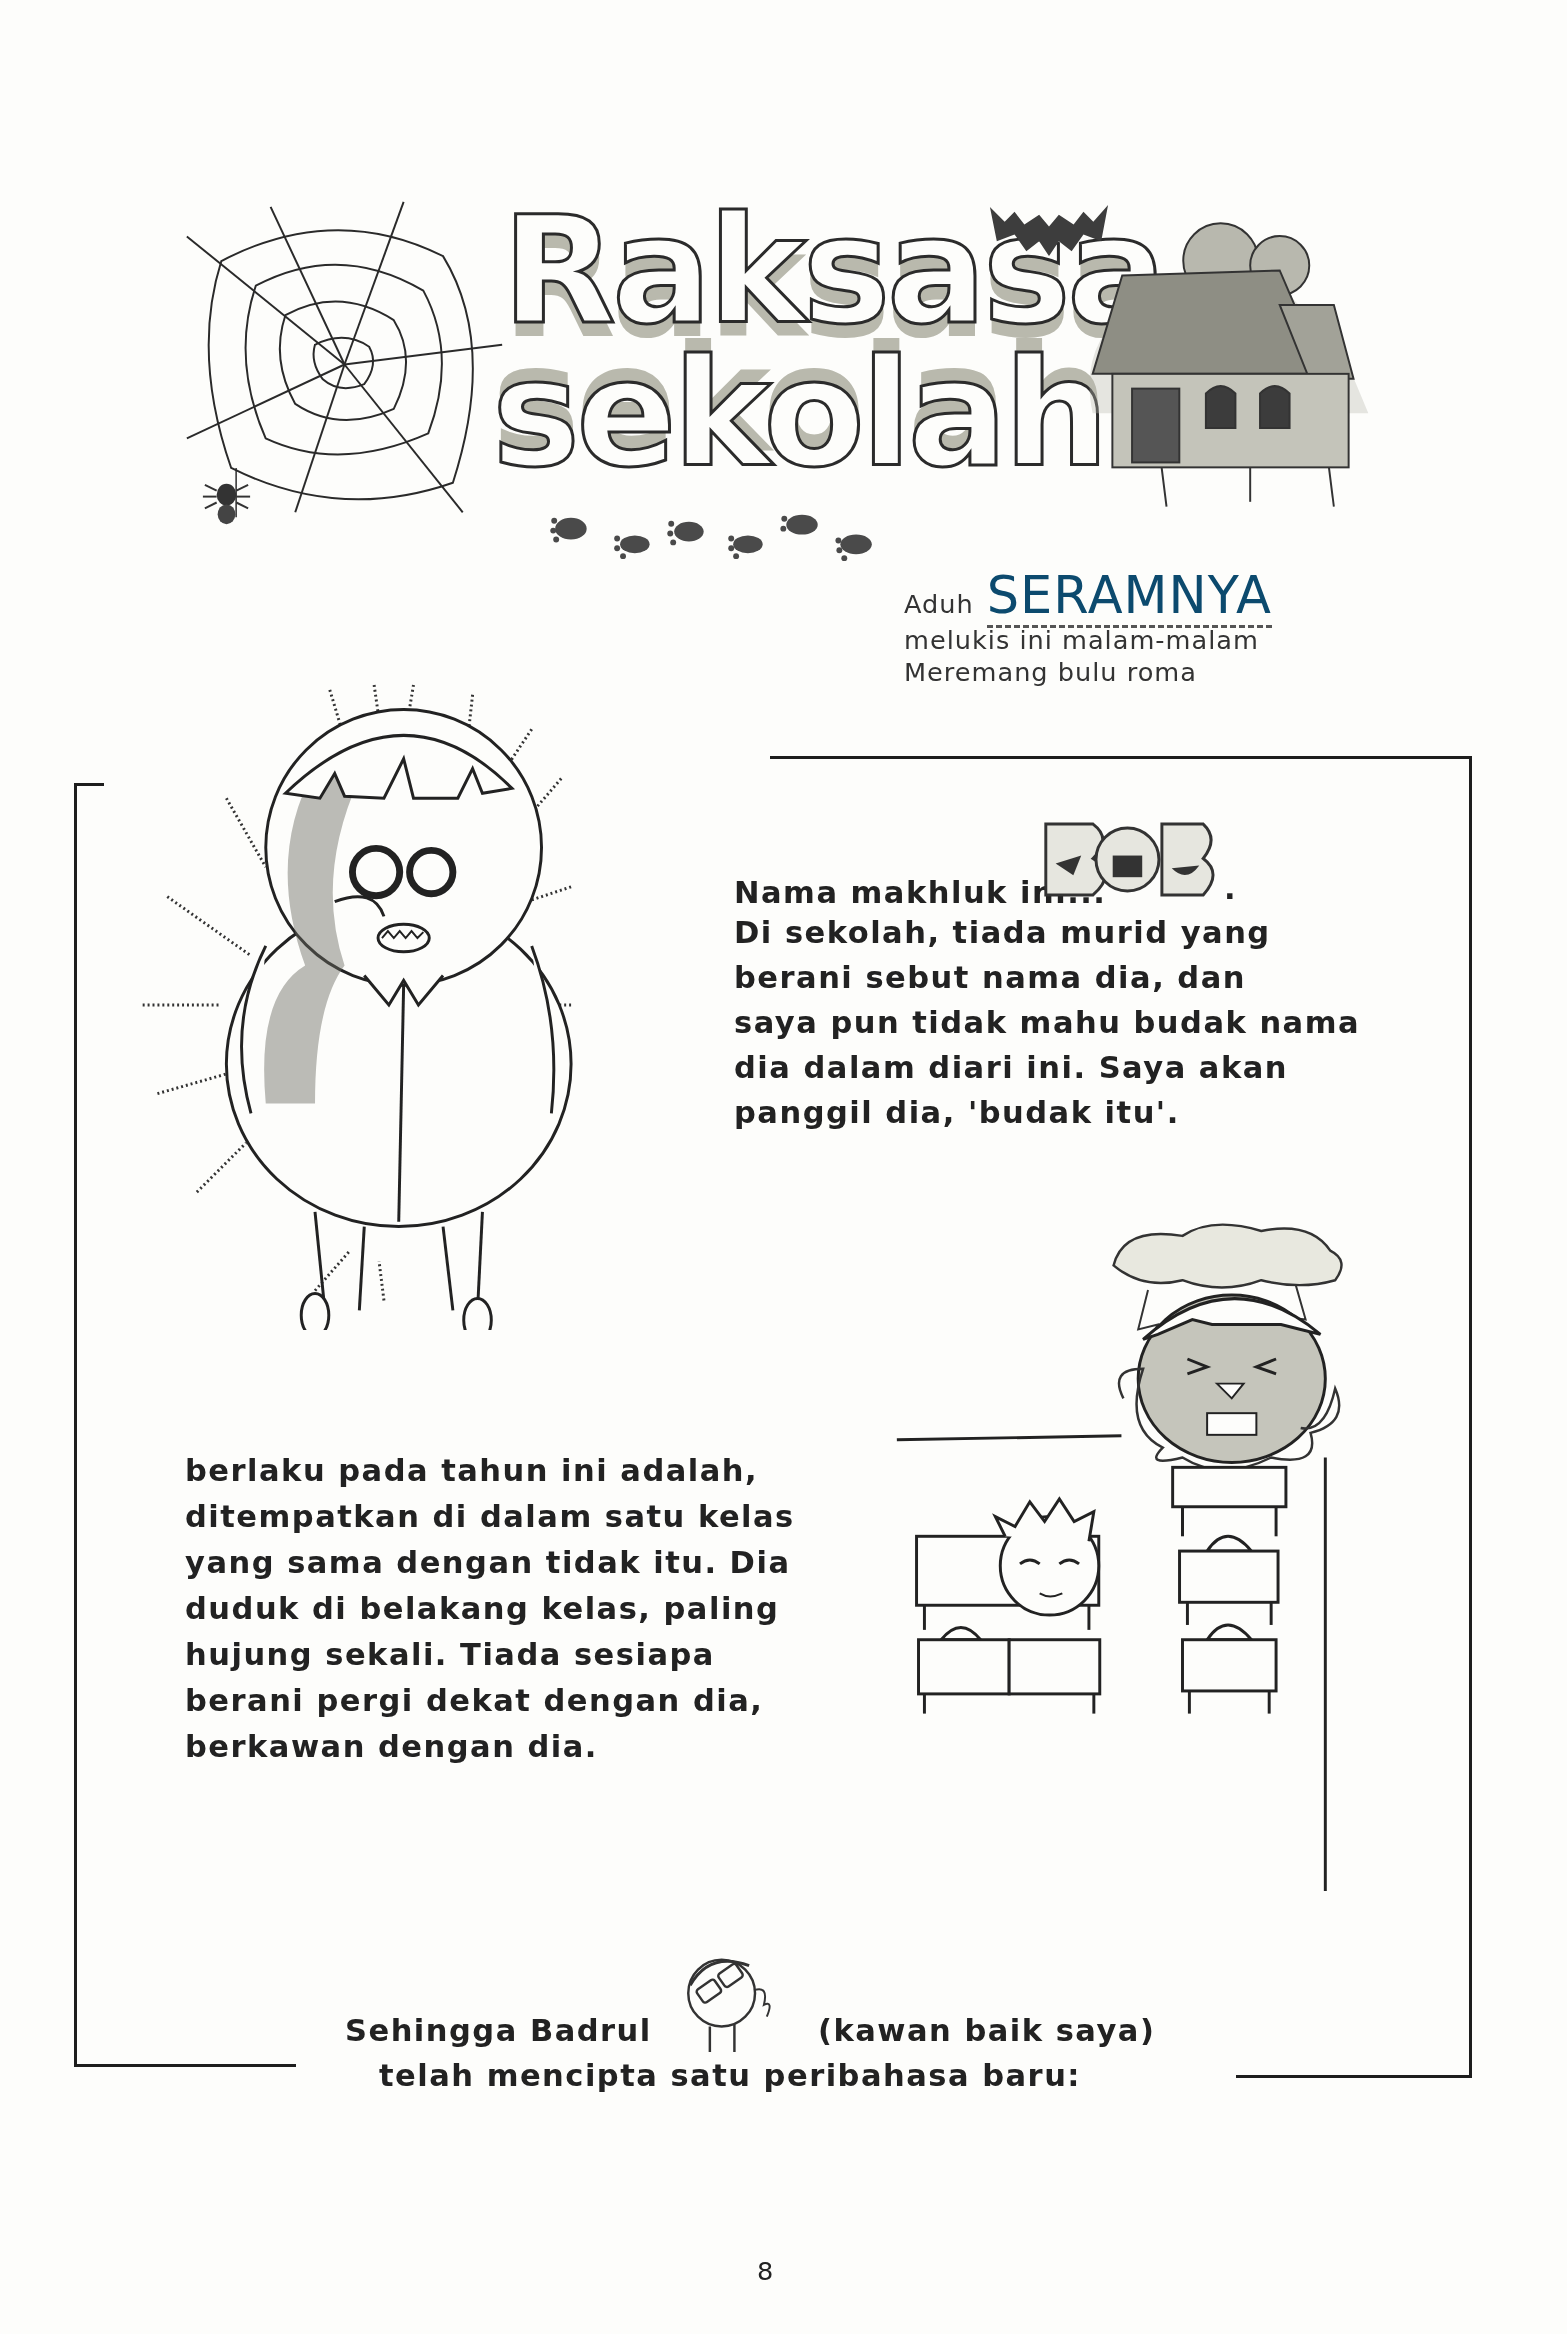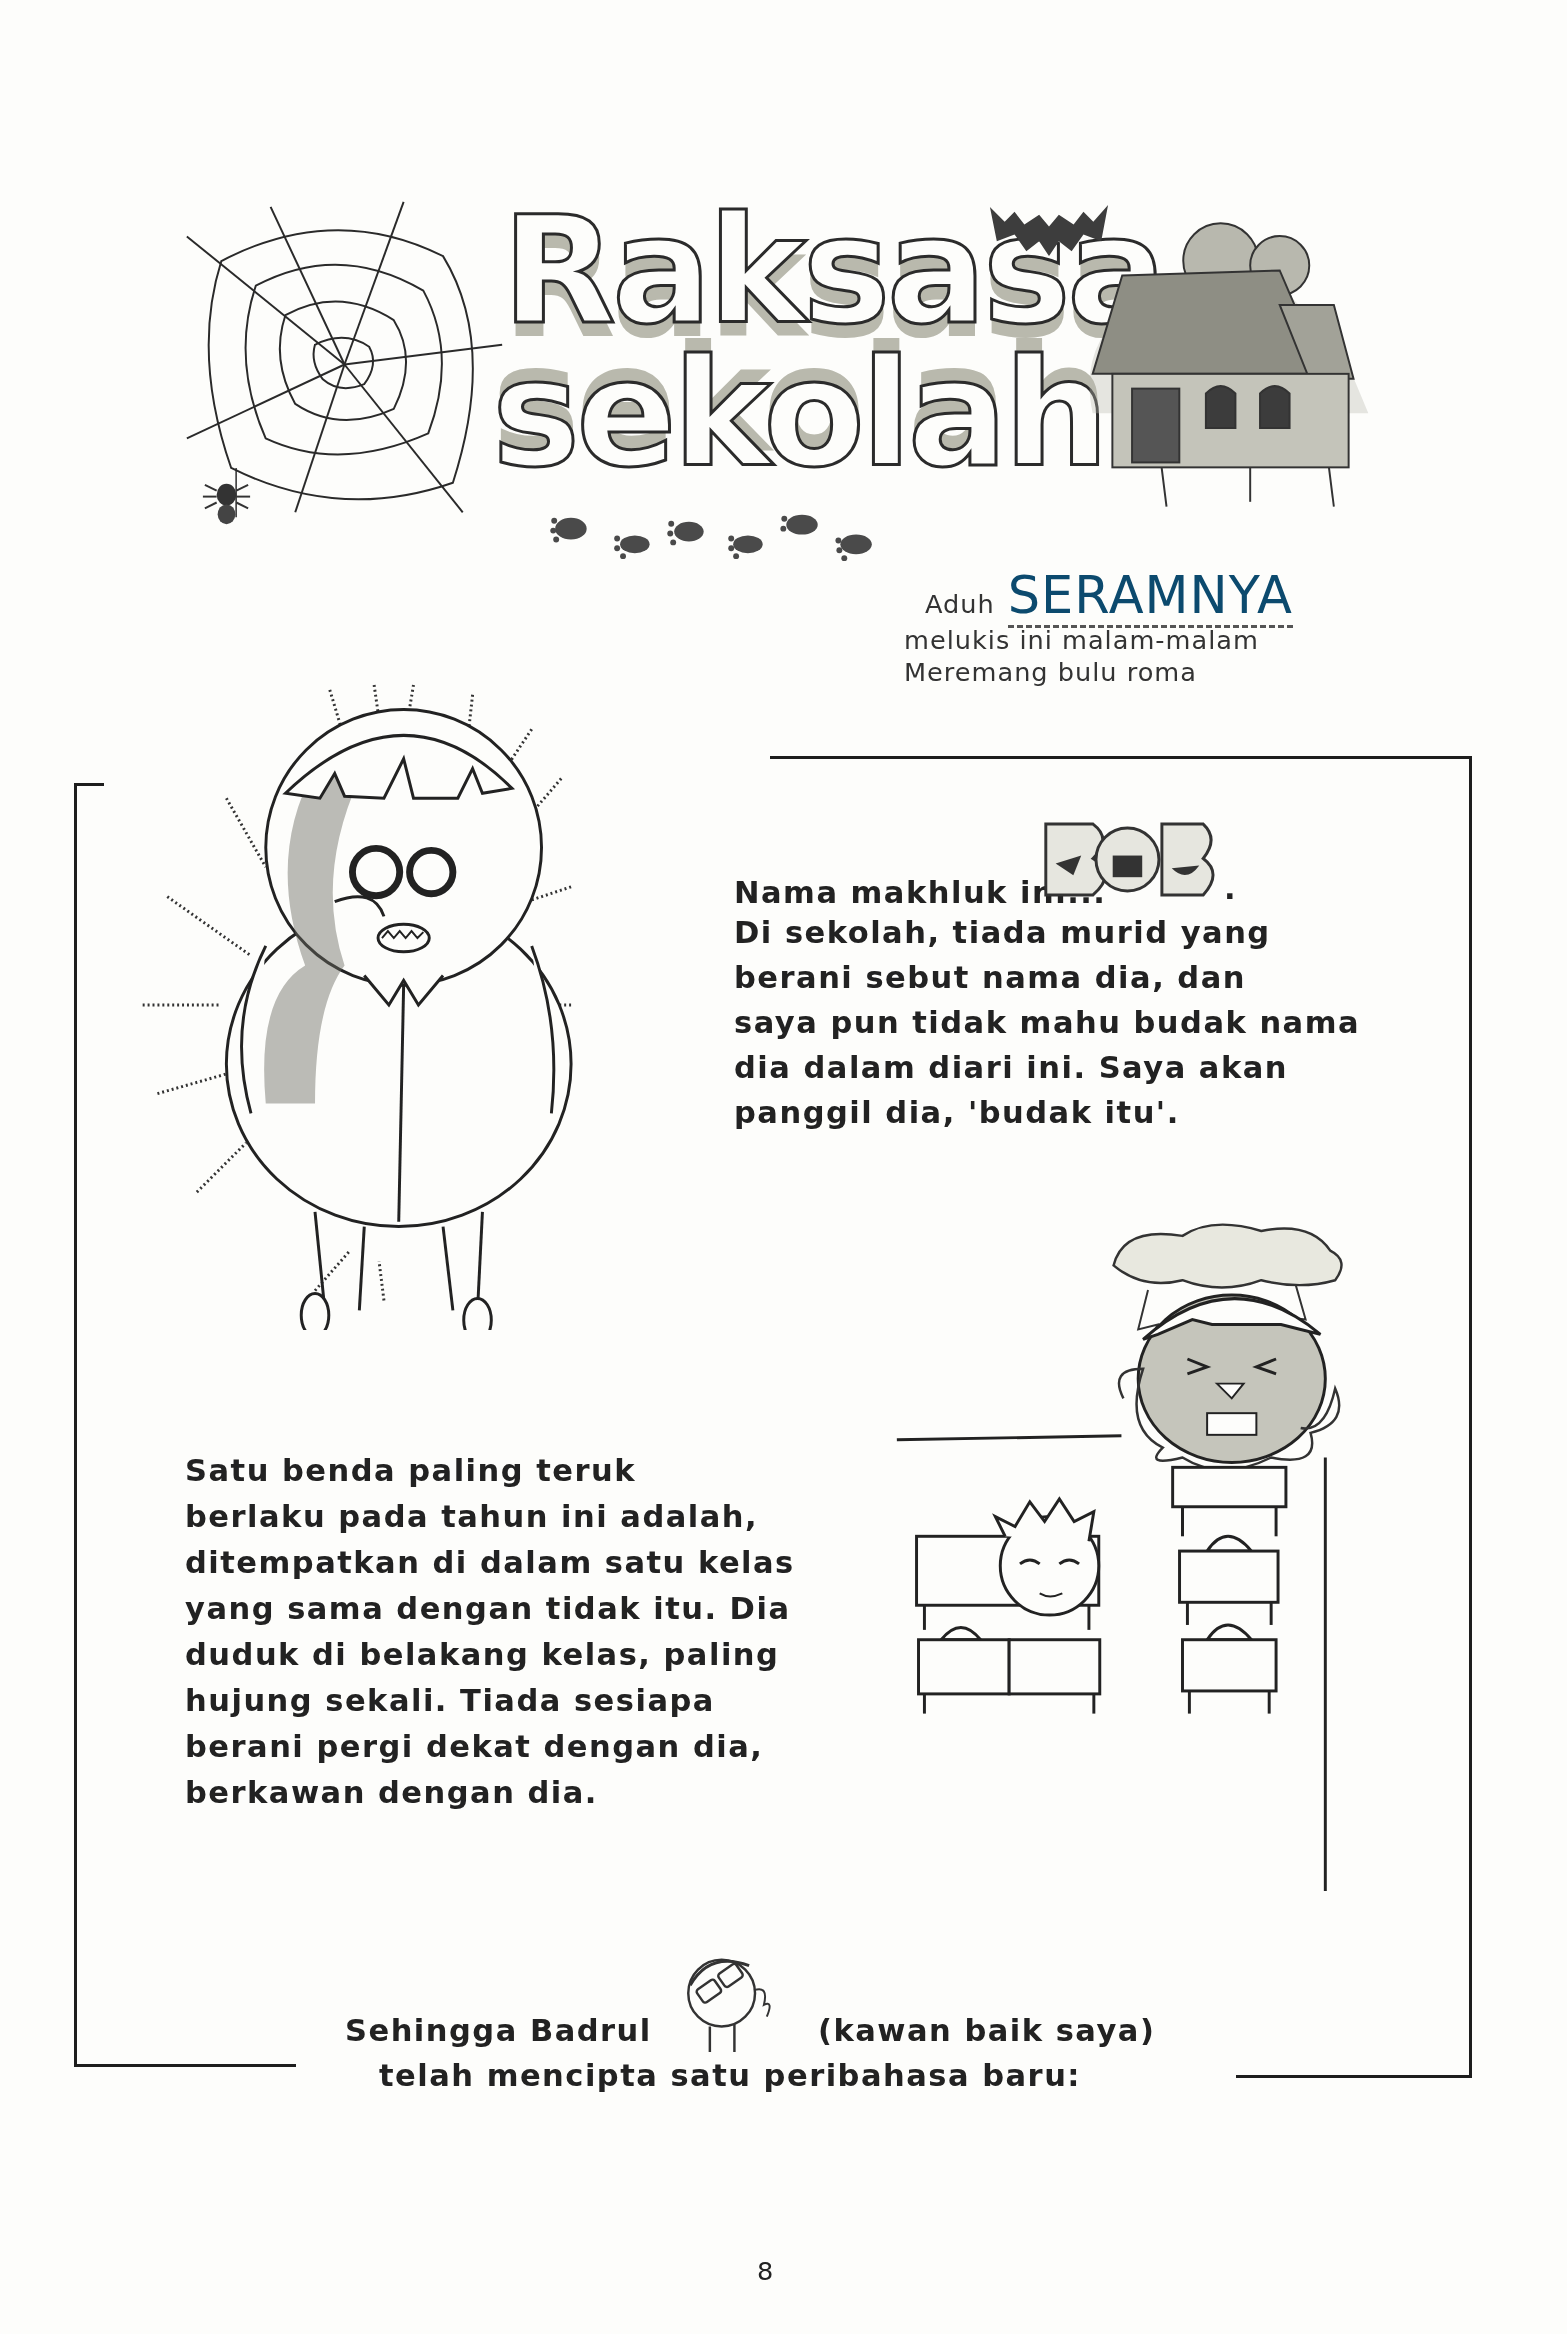--- a/index.html
+++ b/index.html
@@ -111,21 +111,21 @@
           <circle cx="297" cy="34" r="3"></circle>
           <circle cx="298" cy="44" r="3"></circle>
           <circle cx="303" cy="52" r="3"></circle>
       </g>
     </svg>
   </div>
 </div>
 
 <div class="abs" style="left:904px;top:566px;width:433px;">
   <div style="white-space:nowrap;">
-    <span class="thin" style="font-size:25.6px;margin-left:21px;">Aduh</span>
+    <span class="thin" style="font-size:25.6px;">Aduh</span>
     <span style="font-family:'DejaVu Sans',sans-serif;font-size:51px;color:#0c4a6e;letter-spacing:1px;margin-left:7.9px;border-bottom:3px dashed #555;">SERAMNYA</span>
   </div>
   <div class="thin" style="font-size:25.6px;margin-top:0px;">melukis ini malam-malam</div>
   <div class="thin" style="font-size:25.6px;margin-top:2px;">Meremang bulu roma</div>
 </div>
 
 <div>
   <div class="frame-line" style="left:74px;top:783px;width:29.6px;height:3px;"></div>
   <div class="frame-line" style="left:770px;top:756px;width:701px;height:3px;"></div>
   <div class="frame-line" style="left:74px;top:783px;width:3px;height:1284px;"></div>
@@ -257,21 +257,20 @@
   </g>
 
   <circle cx="165" cy="350" r="50" fill="#fdfdfb" stroke="#222" stroke-width="3"></circle>
   <path d="M120 320 L110 300 L130 310 L145 285 L160 305 L175 282 L190 305 L210 295 L205 325" fill="#fdfdfb" stroke="#222" stroke-width="3"></path>
   <path d="M135 348 Q145 340 155 348" fill="none" stroke="#222" stroke-width="3"></path>
   <path d="M175 348 Q185 340 195 348" fill="none" stroke="#222" stroke-width="3"></path>
   <path d="M155 378 Q165 384 178 378" fill="none" stroke="#222" stroke-width="2"></path>
 </svg>
 
 <div class="abs hand" style="left:185px;top:1448px;width:709px;font-size:30.5px;line-height:46px;">
-  <span class="para-line">Satu benda paling teruk</span>
   <span class="para-line">berlaku pada tahun ini adalah,</span>
   <span class="para-line">ditempatkan di dalam satu kelas</span>
   <span class="para-line">yang sama dengan tidak itu. Dia</span>
   <span class="para-line">duduk di belakang kelas, paling</span>
   <span class="para-line">hujung sekali. Tiada sesiapa</span>
   <span class="para-line">berani pergi dekat dengan dia,</span>
   <span class="para-line">berkawan dengan dia.</span>
 </div>
 
 <div class="abs hand" style="left:345px;top:2013px;font-size:30.5px;white-space:nowrap;">

